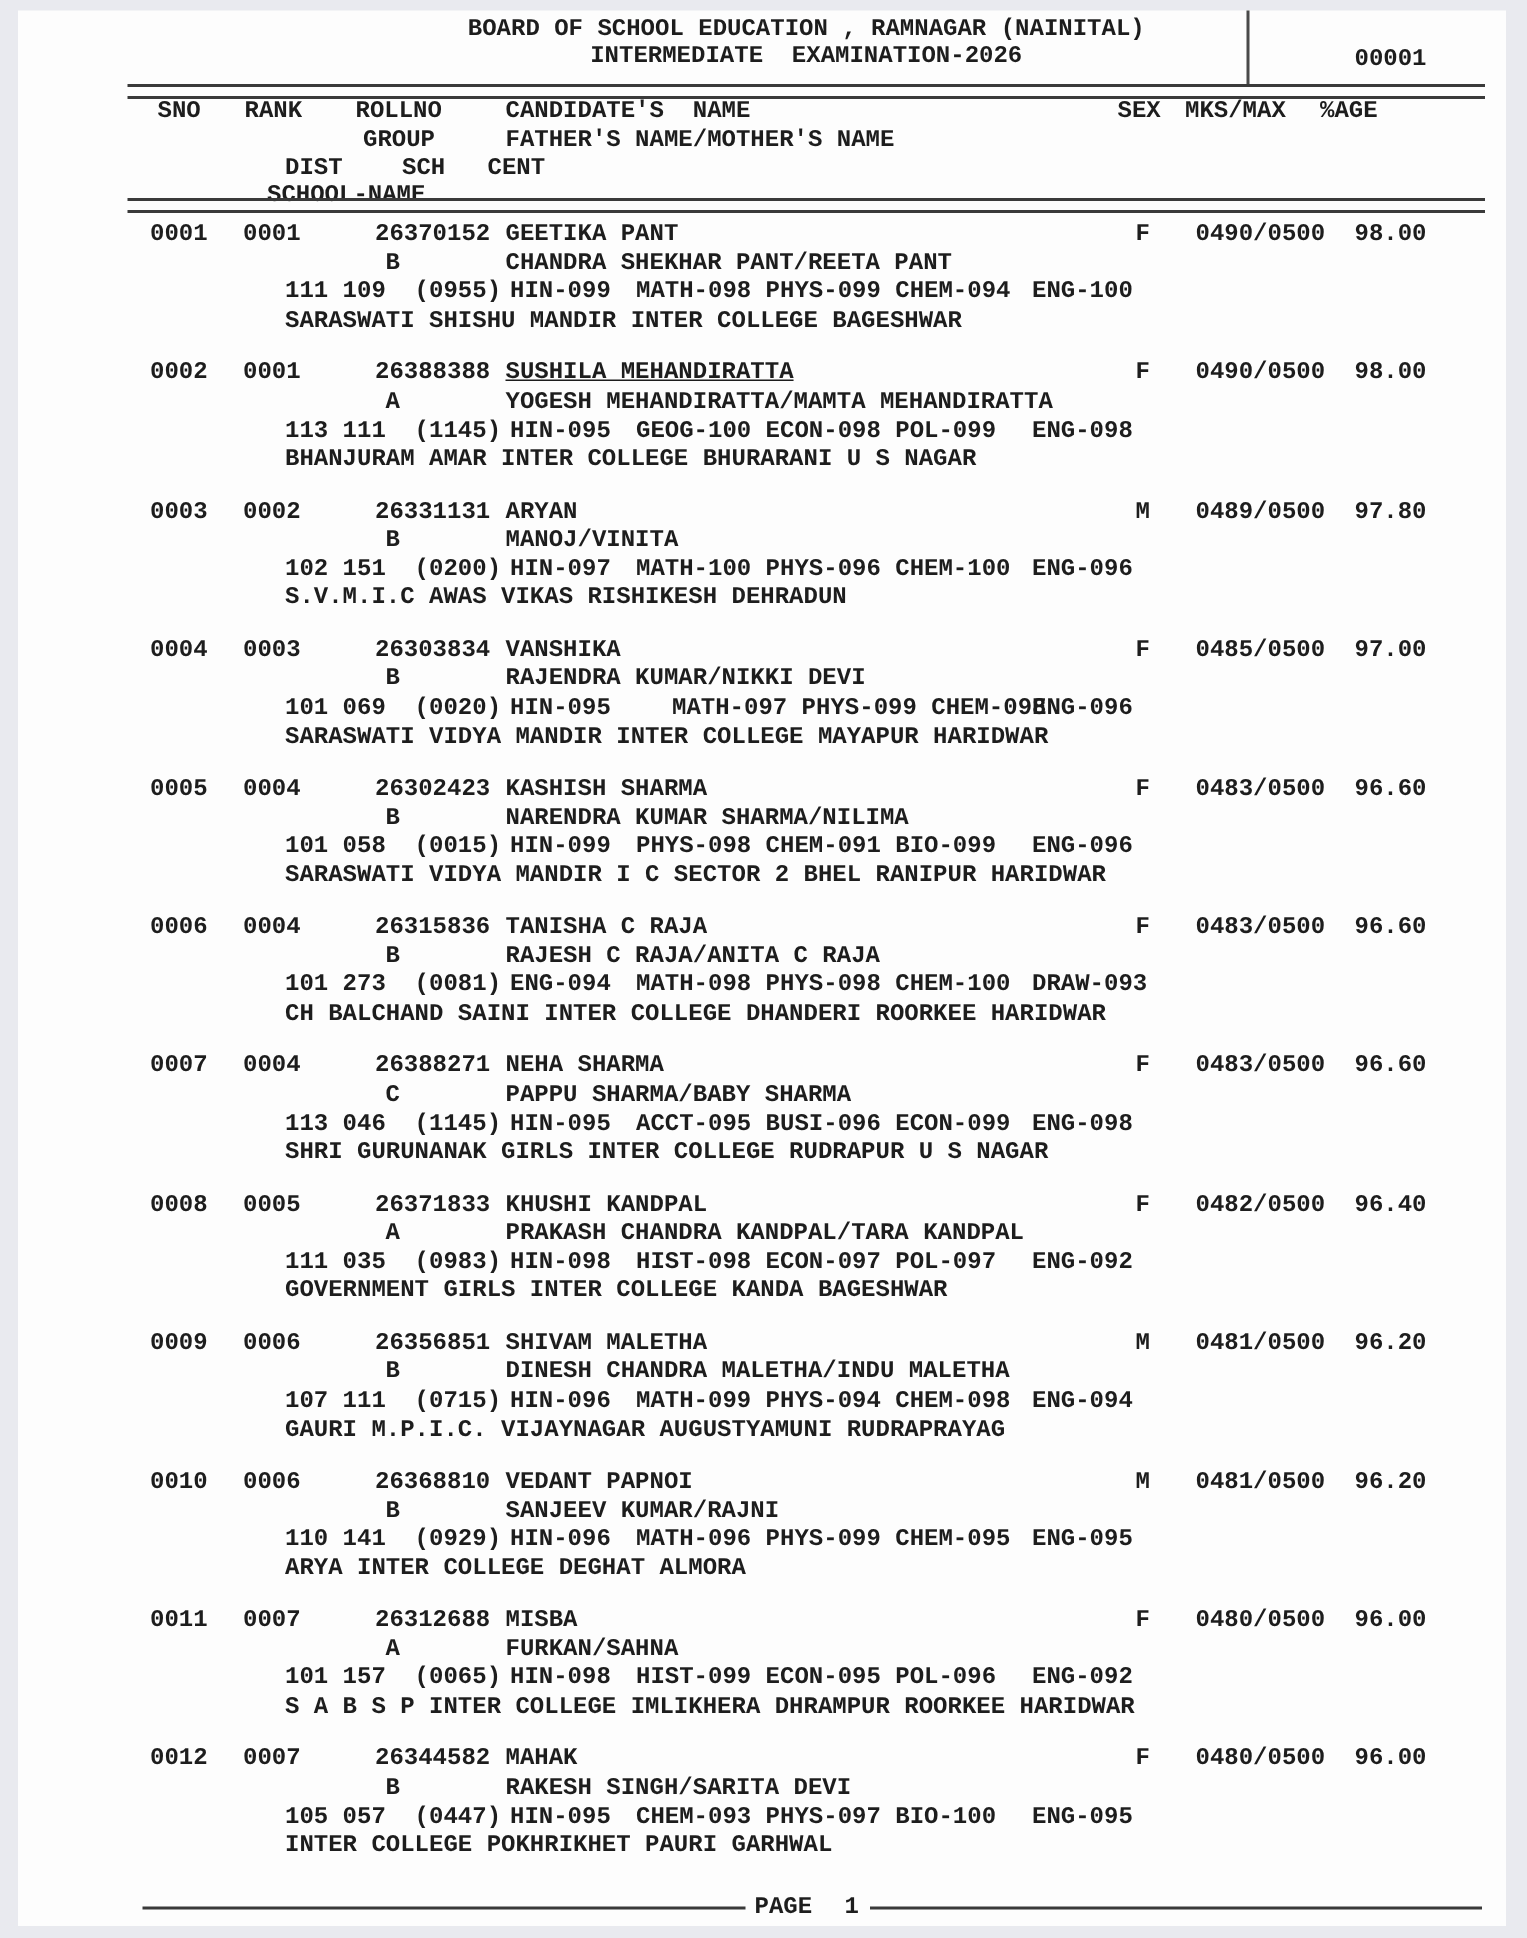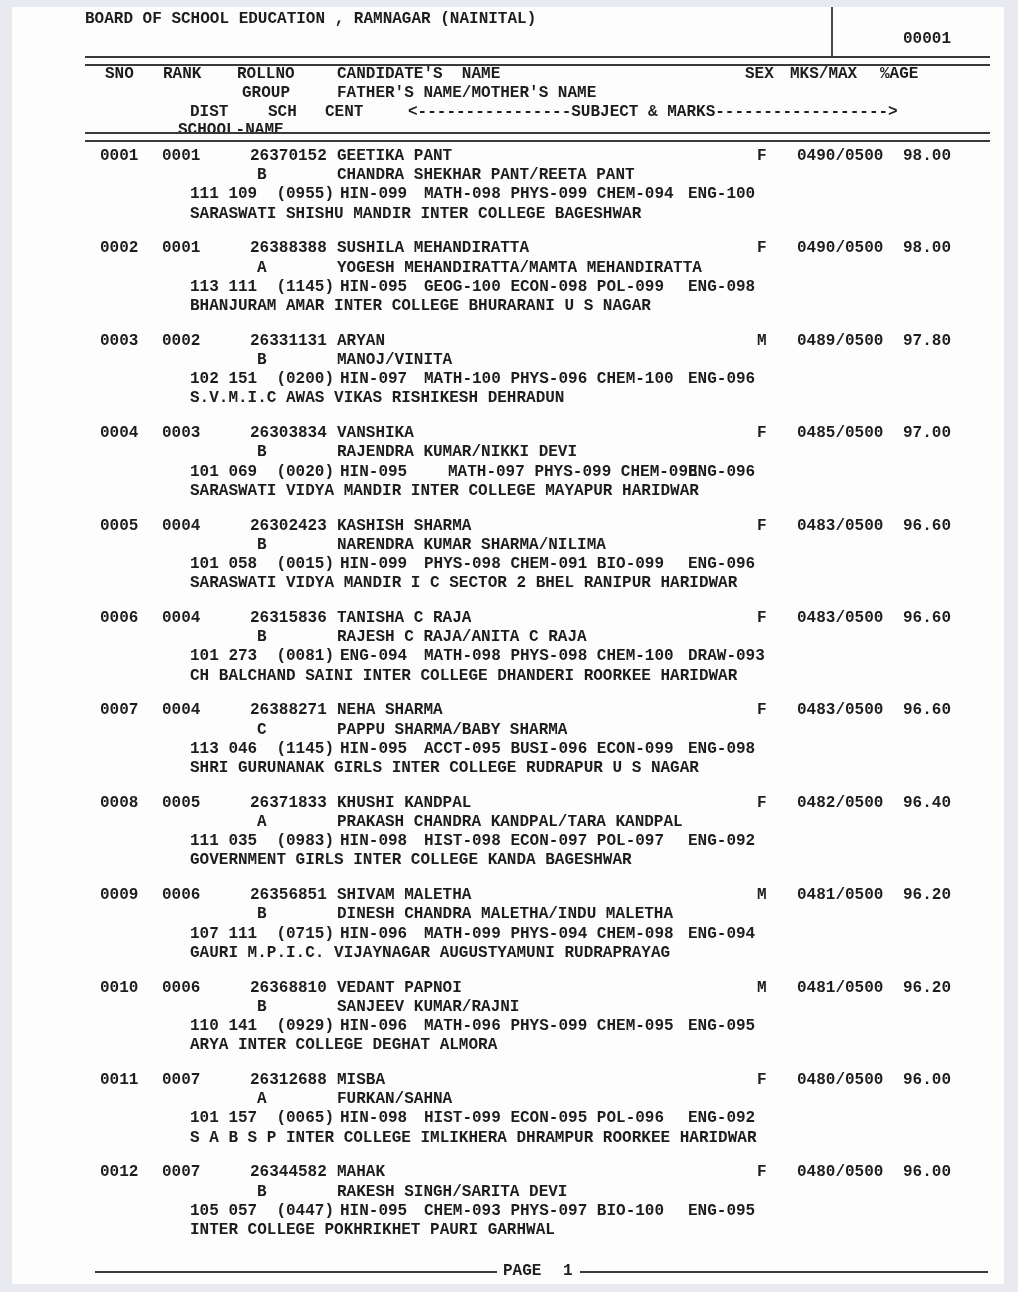--- a/index.html
+++ b/index.html
@@ -5,54 +5,54 @@
   html,body{margin:0;padding:0;}
   body{
     width:1018px;height:1292px;overflow:hidden;position:relative;
     background:#e9eaef;
     font-family:"Liberation Mono","DejaVu Sans Mono",monospace;
     font-size:16px;font-weight:700;color:#1d1d1d;
   }
   .canvas{position:absolute;left:0;top:0;width:1018px;height:1292px;}
   .paper{position:absolute;left:12px;top:7px;width:992px;height:1277px;background:#fdfdfd;}
   .t{position:absolute;white-space:pre;line-height:17px;}
-  .title-line{position:absolute;left:85px;width:905px;white-space:pre;}
+  .title-line{position:absolute;left:85px;width:905px;text-align:center;white-space:pre;}
   .hr-double{position:absolute;left:85px;width:905px;height:6px;
     border-top:2px solid #3a3a3a;border-bottom:2px solid #3a3a3a;}
   .hr-single{position:absolute;height:0;border-top:2px solid #3a3a3a;}
   .v-divider{position:absolute;width:2px;background:#4a4a4a;}
 </style>
 </head>
 <body>
 
 <div class="canvas">
   <div class="paper"></div>
 
   <div class="title-line" style="top:10px">BOARD OF SCHOOL EDUCATION , RAMNAGAR (NAINITAL)</div>
+  <div class="title-line" style="top:28px">INTERMEDIATE  EXAMINATION-2026</div>
 
   <div class="v-divider" style="left:831px;top:7px;height:50px"></div>
   <span class="t" style="left:903px;top:31px">00001</span>
 
   <div class="hr-double" style="top:56px"></div>
 
   <span class="t" style="left:105px;top:66px">SNO</span>
   <span class="t" style="left:163px;top:66px">RANK</span>
   <span class="t" style="left:237px;top:66px">ROLLNO</span>
   <span class="t" style="left:337px;top:66px">CANDIDATE'S  NAME</span>
   <span class="t" style="left:745px;top:66px">SEX</span>
   <span class="t" style="left:790px;top:66px">MKS/MAX</span>
   <span class="t" style="left:880px;top:66px">%AGE</span>
 
   <span class="t" style="left:242px;top:85px">GROUP</span>
   <span class="t" style="left:337px;top:85px">FATHER'S NAME/MOTHER'S NAME</span>
 
   <span class="t" style="left:190px;top:104px">DIST</span>
   <span class="t" style="left:268px;top:104px">SCH</span>
   <span class="t" style="left:325px;top:104px">CENT</span>
-  <span class="t" style="left:408px;top:104px">&lt;----------------SUBJECT &amp; MARKS------------------&gt;</span>
 
   <span class="t" style="left:178px;top:122px">SCHOOL-NAME</span>
 
   <div class="hr-double" style="top:132px"></div>
 
   <div id="records" style="position:absolute;left:0;top:0;width:1018px;height:1292px">
       <div>
         <span class="t" style="left: 100px; top: 148px;">0001</span>
         <span class="t" style="left: 162px; top: 148px;">0001</span>
         <span class="t" style="left: 250px; top: 148px;">26370152</span>
@@ -65,21 +65,21 @@
         <span class="t" style="left: 190px; top: 186.4px;">111 109  (0955)</span>
         <span class="t" style="left: 340px; top: 186.4px;">HIN-099</span>
         <span class="t" style="left: 424px; top: 186.4px;">MATH-098 PHYS-099 CHEM-094</span>
         <span class="t" style="left: 688px; top: 186.4px;">ENG-100</span>
         <span class="t" style="left: 190px; top: 205.6px;">SARASWATI SHISHU MANDIR INTER COLLEGE BAGESHWAR</span>
       </div>
       <div>
         <span class="t" style="left: 100px; top: 240.4px;">0002</span>
         <span class="t" style="left: 162px; top: 240.4px;">0001</span>
         <span class="t" style="left: 250px; top: 240.4px;">26388388</span>
-        <span class="t" style="left: 337px; top: 240.4px;">SUSHILA MEHANDIRATTA</span>
+        <span class="t" style="left: 337px; top: 240.4px; text-decoration: underline;">SUSHILA MEHANDIRATTA</span>
         <span class="t" style="left: 757px; top: 240.4px;">F</span>
         <span class="t" style="left: 797px; top: 240.4px;">0490/0500</span>
         <span class="t" style="left: 903px; top: 240.4px;">98.00</span>
         <span class="t" style="left: 257px; top: 259.6px;">A</span>
         <span class="t" style="left: 337px; top: 259.6px;">YOGESH MEHANDIRATTA/MAMTA MEHANDIRATTA</span>
         <span class="t" style="left: 190px; top: 278.8px;">113 111  (1145)</span>
         <span class="t" style="left: 340px; top: 278.8px;">HIN-095</span>
         <span class="t" style="left: 424px; top: 278.8px;">GEOG-100 ECON-098 POL-099</span>
         <span class="t" style="left: 688px; top: 278.8px;">ENG-098</span>
         <span class="t" style="left: 190px; top: 298px;">BHANJURAM AMAR INTER COLLEGE BHURARANI U S NAGAR</span>

